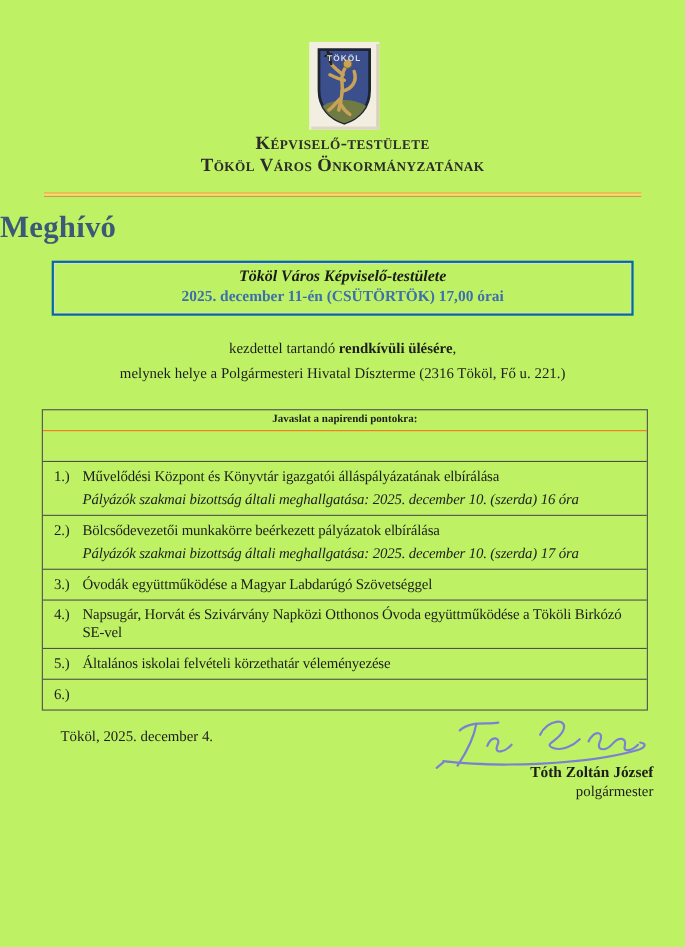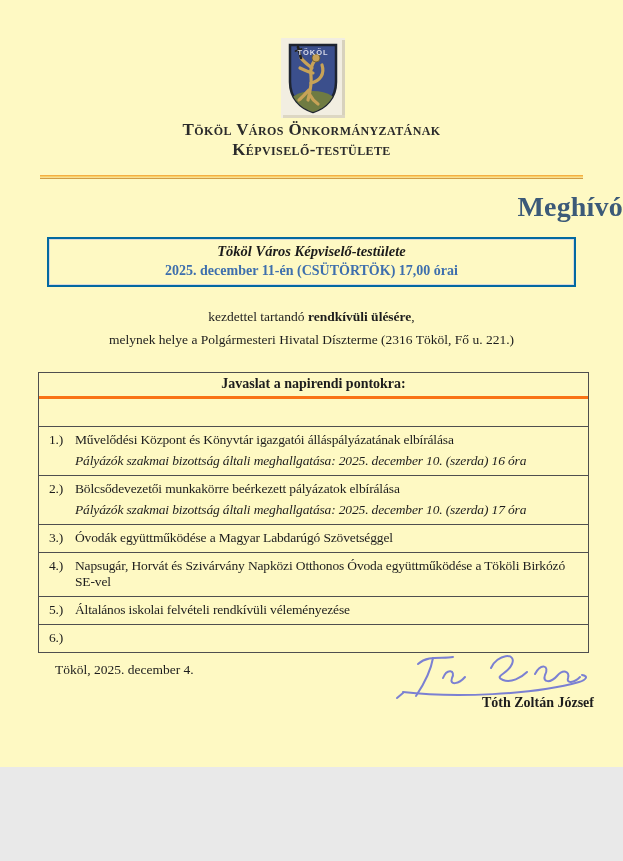--- a/index.html
+++ b/index.html
@@ -1,56 +1,56 @@
 <!DOCTYPE html>
 <html style="--title-blue: #3c5a78; --date-blue: #3e6fad; --signature-ink: #7b80d2; --crest-blue: #3b4f8c; --crest-green: #6f7b42; --crest-lion: #c7a257;"><head>
 <meta charset="utf-8">
 <style>
   html,body { margin:0; padding:0; background:#e9e9e9; }
   * { box-sizing:border-box; }
   .page {
-    position:relative; width:623px; height:767px; margin:0 auto;
-    background:#fef9c3; font-family:"Liberation Serif", serif; color:#1d1d1d;
+    position:relative; width:623px; height:861px; margin:0 auto;
+    background:#bef264; font-family:"Liberation Serif", serif; color:#1d1d1d;
     overflow:hidden;
   }
 
   
   .crest { position:absolute; left:281px; top:38px; width:64px; height:80px; }
   .crest svg { display:block; }
 
   
   .org { position:absolute; top:120px; left:0; width:100%; text-align:center;
          font-variant:small-caps; font-weight:bold; color:#2b2b2b;
          font-size:17px; line-height:1.18; letter-spacing:0.4px; }
 
   
   .gold-rule { position:absolute; top:175px; left:40px; width:543px; height:4px;
     background:linear-gradient(to bottom, #ef9f33 0%, #ffd96e 45%, #fff3b0 55%, #bf7d1d 100%); }
 
   
-  .doc-title { position:absolute; top:191px; left:0; width:100%; text-align:right;
+  .doc-title { position:absolute; top:191px; left:0; width:100%; text-align:left;
     font-size:28px; font-weight:bold; color:var(--title-blue); letter-spacing:0.2px; }
 
   
   .invite-box { position:absolute; top:237px; left:47px; width:529px;
     border:2px solid #0369a1; box-shadow:inset 0 0 0 1px #d9d9d9;
     padding:4px 6px 6px; text-align:center; }
   .invite-box .line1 { font-size:14.5px; font-weight:bold; font-style:italic; color:#1b1b1b; }
   .invite-box .line2 { font-size:14px; font-weight:bold; color:var(--date-blue); margin-top:3px; }
 
   
   .intro { position:absolute; top:306px; left:0; width:100%; text-align:center;
     font-size:13.5px; line-height:1.7; color:#1d1d1d; }
   .intro b { font-weight:bold; }
 
   
   .agenda-table { position:absolute; top:372px; left:38px; width:551px;
     border:1.5px solid #4f4f4f; font-size:13.5px; letter-spacing:-0.15px; }
-  .agenda-header { border-bottom:3px solid #f97316; text-align:center;
-    font-weight:bold; font-size:14px; padding:3px 4px 4px; letter-spacing:0; }
+  .agenda-header { border-bottom:1px solid #f97316; text-align:center;
+    font-weight:bold; font-size:10px; padding:3px 4px 4px; letter-spacing:0; }
   .agenda-empty-row { min-height:28px; border-bottom:1px solid #4f4f4f; }
   .agenda-row { display:flex; border-bottom:1px solid #4f4f4f; padding:5px 8px 6px 10px; }
   .agenda-row:last-child { border-bottom:none; }
   .agenda-num { flex:0 0 26px; }
   .agenda-body { flex:1 1 auto; }
   .agenda-note { font-style:italic; margin-top:5px; }
 
   
   .date-line { position:absolute; top:662px; left:55px; font-size:13.5px; }
   .sig-block { position:absolute; top:646px; left:392px; width:202px; text-align:right; }
@@ -84,22 +84,22 @@
         <path d="M30,45 C39,43 44,36 41,27"></path>
       </g>
       <circle cx="35" cy="20" r="4" fill="var(--crest-lion)" stroke="#6b5a2a" stroke-width="0.8"></circle>
       <path d="M20,20 L17,9" stroke="#23221e" stroke-width="2.6" stroke-linecap="round"></path>
       <path d="M14.5,13 L20.5,11" stroke="#23221e" stroke-width="1.8" stroke-linecap="round"></path>
       <text x="32" y="17" text-anchor="middle" font-family="Liberation Sans, sans-serif" font-size="7.5" font-weight="bold" letter-spacing="1" fill="#d9dae8">TÖKÖL</text>
     </svg>
   </div>
 
   <div class="org">
+    <div>Képviselő-testülete</div>
     <div>Tököl Város Önkormányzatának</div>
-    <div>Képviselő-testülete</div>
   </div>
 
   <div class="gold-rule"></div>
 
   <div class="doc-title">Meghívó</div>
 
   <div class="invite-box">
     <div class="line1">Tököl Város Képviselő-testülete</div>
     <div class="line2">2025. december 11-én (CSÜTÖRTÖK) 17,00 órai</div>
   </div>
@@ -135,21 +135,21 @@
         </div>
         <div class="agenda-row">
           <span class="agenda-num">4.)</span>
           <div class="agenda-body">
             <div class="agenda-text">Napsugár, Horvát és Szivárvány Napközi Otthonos Óvoda együttműködése a Tököli Birkózó SE-vel</div>
           </div>
         </div>
         <div class="agenda-row">
           <span class="agenda-num">5.)</span>
           <div class="agenda-body">
-            <div class="agenda-text">Általános iskolai felvételi rendkívüli véleményezése</div>
+            <div class="agenda-text">Általános iskolai felvételi körzethatár véleményezése</div>
           </div>
         </div>
         <div class="agenda-row">
           <span class="agenda-num">6.)</span>
         </div>
       </div>
   </div>
 
   <div class="date-line">Tököl, 2025. december 4.</div>
 
@@ -159,15 +159,16 @@
         <path d="M10,46 C60,52 140,49 186,36 C193,34 196,30 189,29"></path>
         <path d="M40,12 C38,24 31,38 23,50"></path>
         <path d="M25,18 C35,9 49,13 60,11"></path>
         <path d="M50,32 C54,22 63,24 59,32 C56,40 66,38 72,31"></path>
         <path d="M98,22 C104,8 124,6 119,18 C115,28 100,30 110,34 C118,37 128,32 134,26"></path>
         <path d="M142,28 C148,17 157,19 152,29 C149,37 158,37 164,30 C170,23 177,25 175,32 C173,38 181,37 187,31"></path>
         <path d="M4,52 L10,47"></path>
       </g>
     </svg>
     <div class="signer-name">Tóth Zoltán József</div>
+    <div class="signer-title">polgármester</div>
   </div>
 
 </div>
 
 </body></html>

